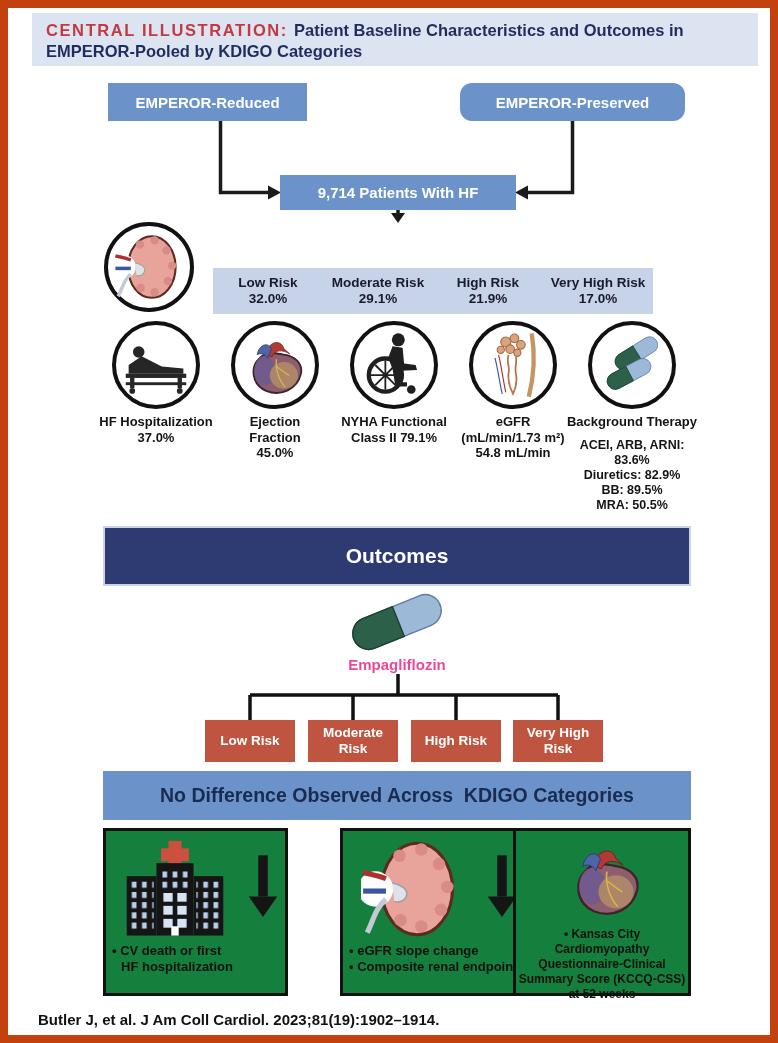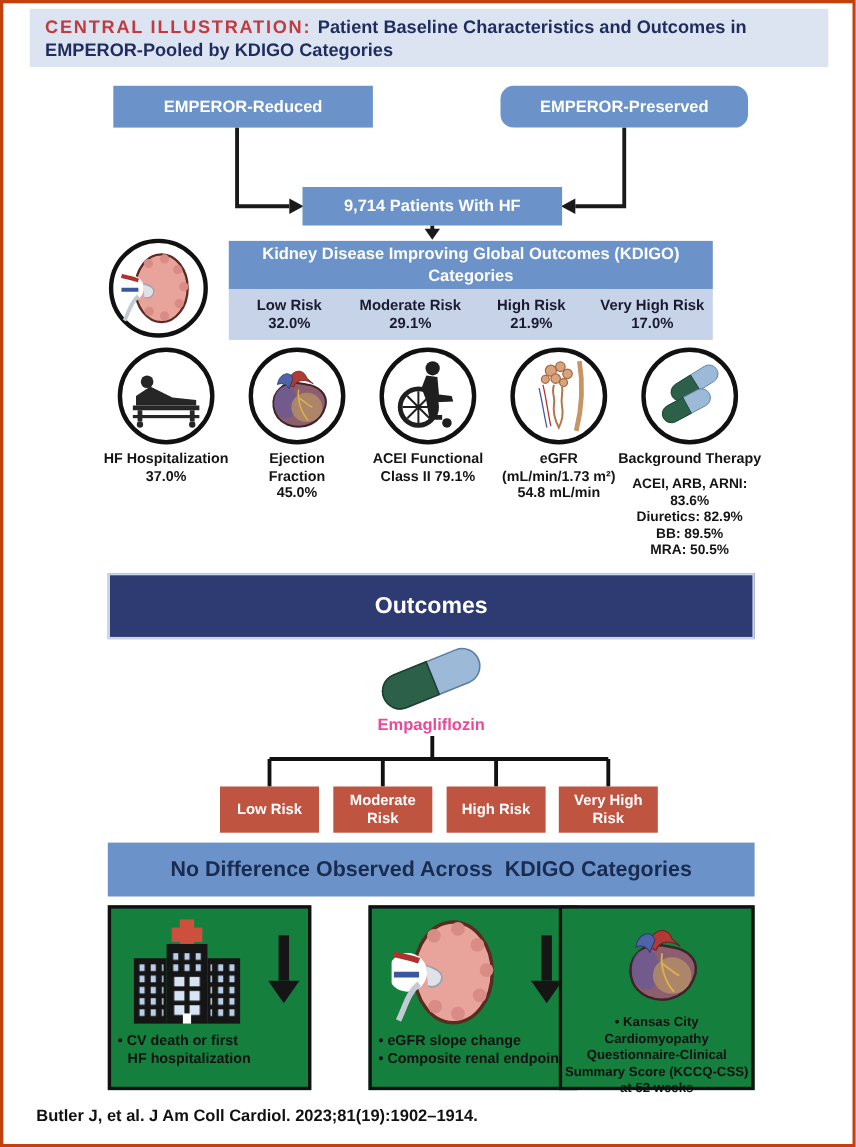--- a/index.html
+++ b/index.html
@@ -1,29 +1,29 @@
 <!DOCTYPE html>
 <html><head>
 <meta charset="utf-8">
 <style>
   * { margin:0; padding:0; box-sizing:border-box; }
   body { background:#ffffff; font-family:"Liberation Sans","DejaVu Sans",sans-serif; }
   .canvas {
     position:relative; width:778px; height:1043px; background:#ffffff;
-    border:3px solid #c2410c; overflow:hidden;
+    border:8px solid #c2410c; overflow:hidden;
   }
   .abs { position:absolute; }
   
   .header-band { left:24px; top:5px; width:726px; height:53px; background:#DCE3F1; padding:7px 12px 0 14px; }
   .header-line { font-size:16.5px; font-weight:bold; line-height:1.25; color:#1F2D5E; }
   .header-label { color:#C23A3F; letter-spacing:1.6px; margin-right:6px; }
   
   .bluebox { background:#6B93C9; color:#ffffff; font-weight:bold; font-size:15px;
     display:flex; align-items:center; justify-content:center; text-align:center; }
-  .box-reduced  { left:100px; top:75px;  width:236px; height:38px; }
+  .box-reduced  { left:100px; top:75px;  width:199px; height:38px; }
   .box-preserved{ left:452px; top:75px;  width:225px; height:38px;border-radius:12px; }
   .box-hf       { left:272px; top:167px; width:236px; height:35px; }
   
   .kdigo-circle { left:96px; top:214px; width:90px; height:90px; border:4px solid #111;
     border-radius:50%; background:#fff; display:flex; align-items:center; justify-content:center; }
   .kdigo-header { left:205px; top:216px; width:440px; height:44px; background:#6B93C9;
     color:#fff; font-weight:bold; font-size:15px; line-height:1.3; text-align:center; padding-top:2px; }
   .kdigo-band { left:205px; top:260px; width:440px; height:46px; background:#C6D3E9;
     display:flex; align-items:center; }
   .kdigo-col { flex:1; text-align:center; font-size:13.5px; font-weight:bold; color:#1A1A2E; line-height:1.2; }
@@ -121,24 +121,20 @@
 
   <div class="abs bluebox box-reduced">EMPEROR-Reduced</div>
   <div class="abs bluebox box-preserved">EMPEROR-Preserved</div>
   <div class="abs bluebox box-hf">9,714 Patients With HF</div>
 
   <div class="abs kdigo-circle">
     <svg viewBox="0 0 100 100" width="70" height="70">
         <use href="#ico-kidney"></use>
       </svg>
   </div>
-  <div class="abs kdigo-header">
-    <div>Kidney Disease Improving Global Outcomes (KDIGO)</div>
-    <div>Categories</div>
-  </div>
   <div class="abs kdigo-band">
     <div class="kdigo-col">
       <div>Low Risk</div>
       <div>32.0%</div>
     </div>
     <div class="kdigo-col">
       <div>Moderate Risk</div>
       <div>29.1%</div>
     </div>
     <div class="kdigo-col">
@@ -207,21 +203,21 @@
   <div class="abs charlabel l1">
     <div>HF Hospitalization</div>
     <div>37.0%</div>
   </div>
   <div class="abs charlabel l2">
     <div>Ejection</div>
     <div>Fraction</div>
     <div>45.0%</div>
   </div>
   <div class="abs charlabel l3">
-    <div>ACEI Functional</div>
+    <div>NYHA Functional</div>
     <div>Class II 79.1%</div>
   </div>
   <div class="abs charlabel l4">
     <div>eGFR</div>
     <div>(mL/min/1.73 m²)</div>
     <div>54.8 mL/min</div>
   </div>
   <div class="abs charlabel l5">
     <div>Background Therapy</div>
     <div class="therapy-sub">

